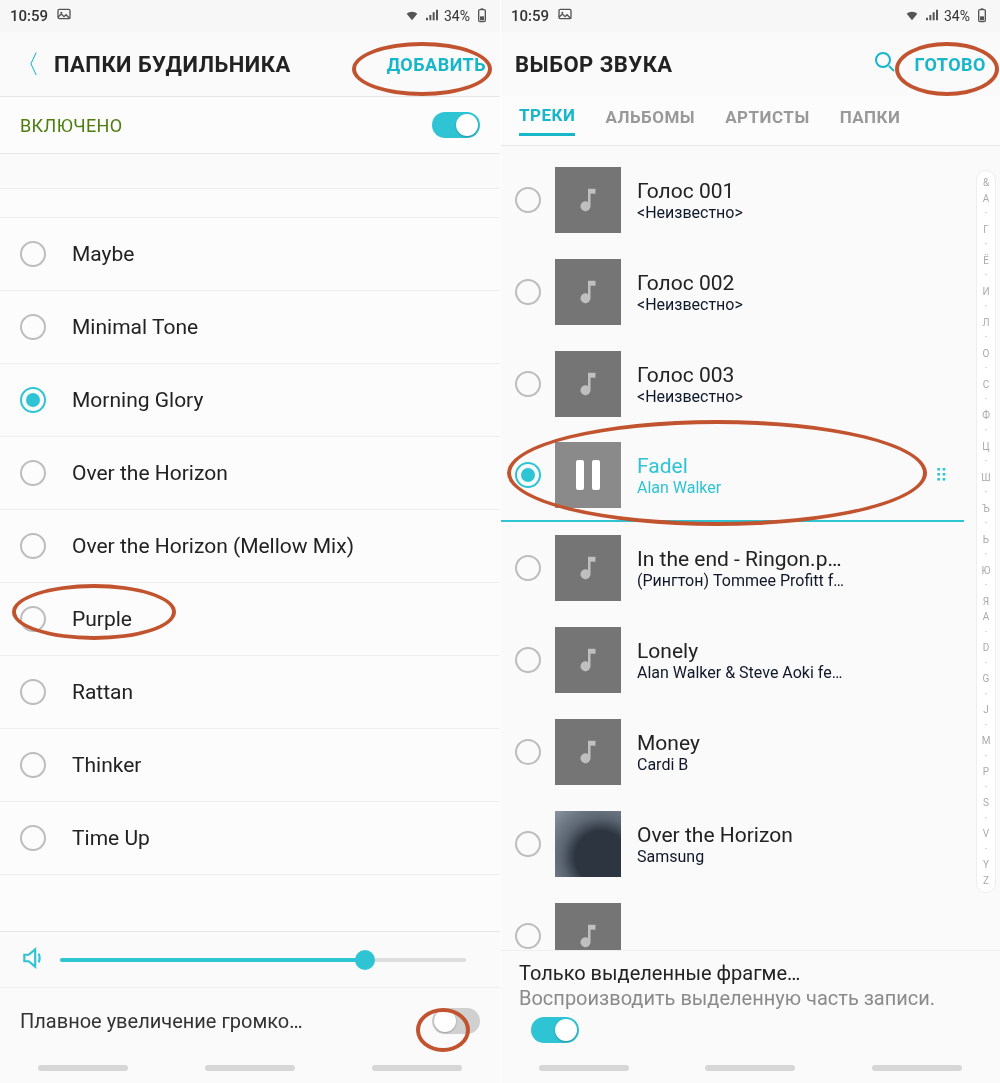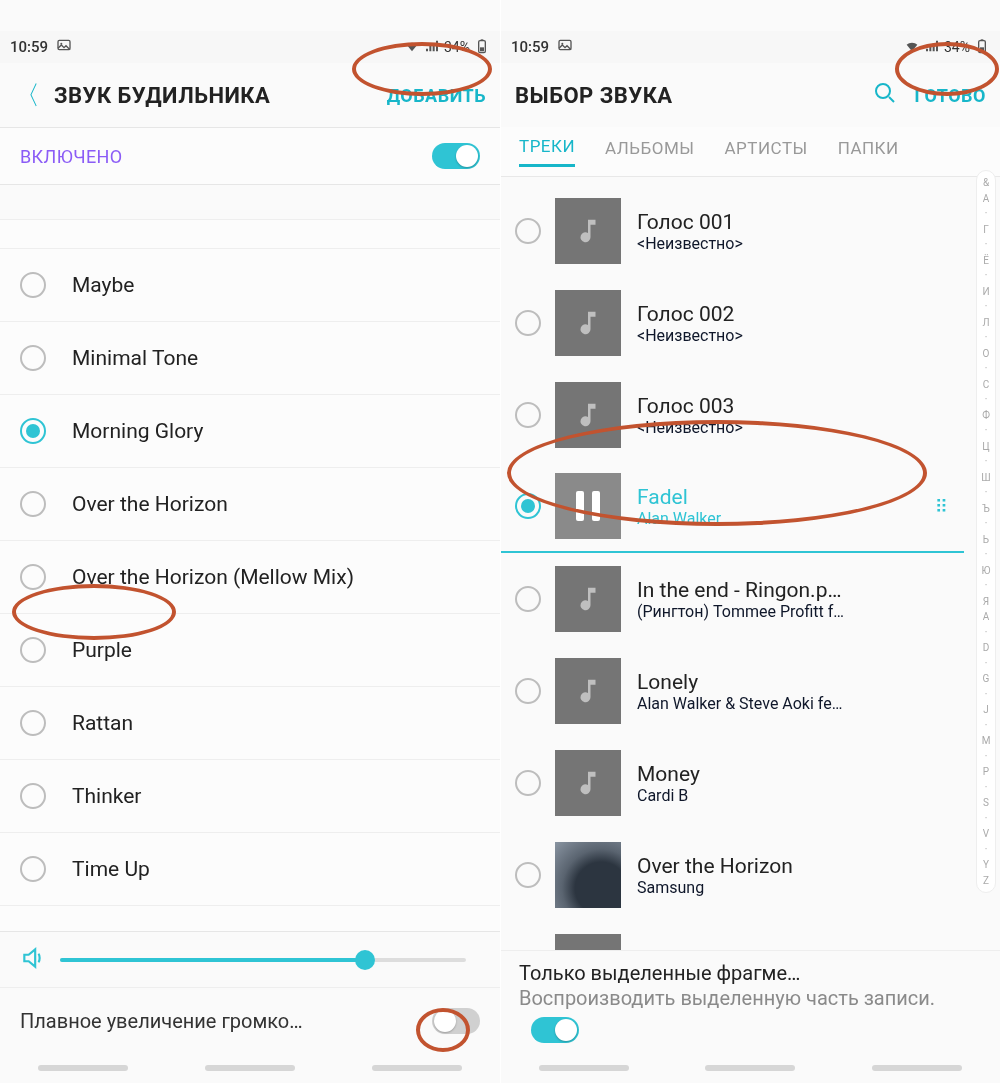--- a/index.html
+++ b/index.html
@@ -24,21 +24,20 @@
 
   
   .status {
     height: 32px;
     display: flex;
     align-items: center;
     padding: 0 10px;
     font-size: 15px;
     color: #333;
     background: #f7f7f7;
-    margin-top: 31px;
   }
   .status .time { font-weight: 500; }
   .status .pic { margin-left: 8px; }
   .status .spacer { flex: 1; }
   .status .right { display: flex; align-items: center; gap: 4px; font-size: 14px; }
   .sicon { width: 16px; height: 16px; fill: #555; }
 
   
   .hdr {
     display: flex;
@@ -56,21 +55,21 @@
   
   .sect {
     display: flex;
     align-items: center;
     height: 58px;
     padding: 0 20px;
     border-top: 1px solid #e6e6e6;
     border-bottom: 1px solid #e6e6e6;
     background: #fcfcfc;
   }
-  .sect .lbl { font-size: 18px; color: #8b5cf6; letter-spacing: .4px; flex: 1; }
+  .sect .lbl { font-size: 18px; color: #4d7c0f; letter-spacing: .4px; flex: 1; }
   .toggle {
     width: 48px; height: 26px; border-radius: 13px; position: relative;
     background: #d0d0d0;
   }
   .toggle.on { background: #2fc4d4; }
   .toggle .knob {
     position: absolute; top: 2px; width: 22px; height: 22px; border-radius: 50%;
     background: #fff; box-shadow: 0 1px 2px rgba(0,0,0,.25);
   }
   .toggle .knob { left: 2px; }
@@ -115,21 +114,21 @@
   .grad-row {
     display: flex; align-items: center; height: 66px; padding: 0 20px;
     border-top: 1px solid #eee; font-size: 20px; color: #333;
   }
   .grad-row .gtxt { flex: 1; white-space: nowrap; overflow: hidden; text-overflow: ellipsis; }
 
   
   .tabs {
     display: flex; height: 50px; align-items: center;
     padding: 0 18px; gap: 30px; border-bottom: 1px solid #e8e8e8;
-    font-size: 17px; font-weight: 400; letter-spacing: .5px;
+    font-size: 17px; font-weight: 700; letter-spacing: .5px;
     background: #fcfcfc;
   }
   .tab { color: #999; padding-bottom: 8px; }
   .tab.act { color: #17b6c9; border-bottom: 3px solid #17b6c9; }
 
   
   .tlist { flex: 1; overflow: hidden; position: relative; padding: 8px 0; }
   .trk {
     display: flex; align-items: center; height: 92px; padding: 0 14px;
   }
@@ -226,21 +225,21 @@
       <span><svg class="sicon" viewBox="0 0 24 24">
             <rect x="7" y="4" width="10" height="18" rx="2" fill="none" stroke="#555" stroke-width="2"></rect>
             <rect x="9" y="14" width="6" height="6" fill="#555"></rect>
             <rect x="10" y="2" width="4" height="2" fill="#555"></rect>
           </svg></span>
     </span>
   </div>
 
   <div class="hdr">
     <span class="back">〈</span>
-    <span class="title">ЗВУК БУДИЛЬНИКА</span>
+    <span class="title">ПАПКИ БУДИЛЬНИКА</span>
     <span class="action">ДОБАВИТЬ</span>
   </div>
 
   <div class="sect">
     <span class="lbl">ВКЛЮЧЕНО</span>
     <span class="toggle on">
         <span class="knob"></span>
       </span>
   </div>
 

